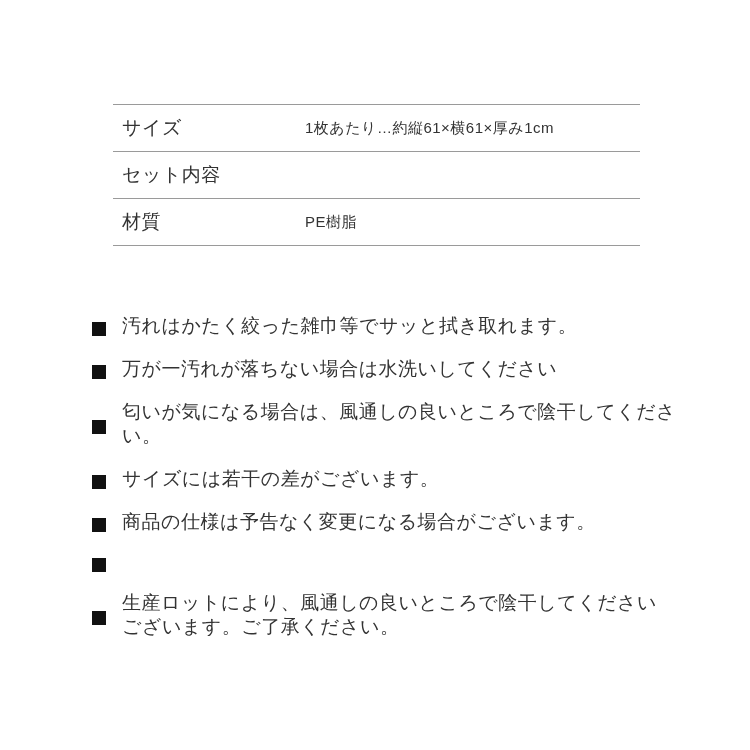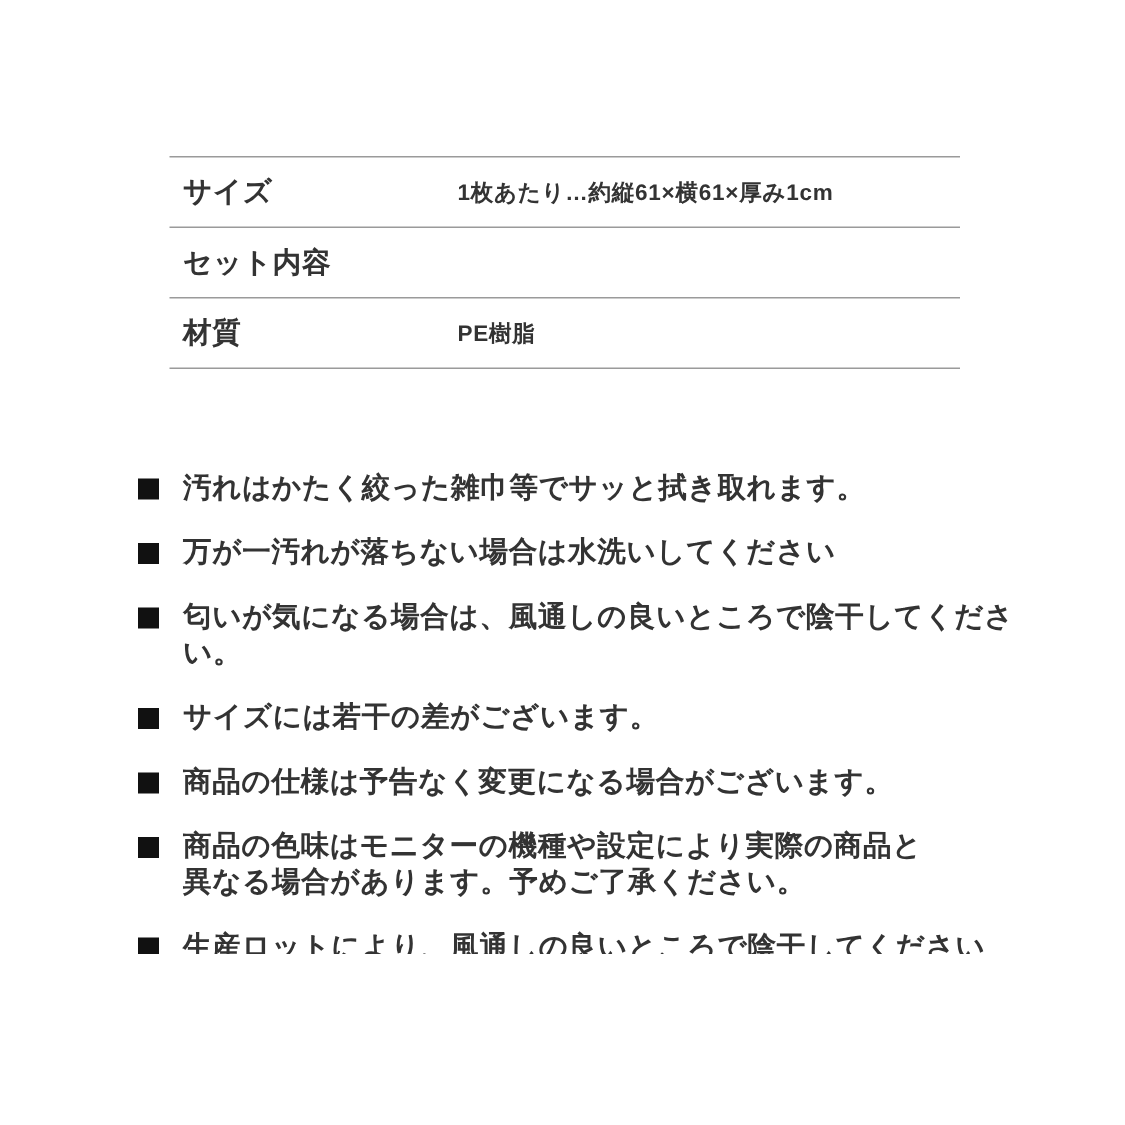--- a/index.html
+++ b/index.html
@@ -4,21 +4,20 @@
 <style>
   html, body { margin: 0; padding: 0; }
   .page {
     position: relative;
     width: 750px;
     height: 636px;
     background: #ffffff;
     font-family: "Liberation Sans", sans-serif;
     color: #333333;
     overflow: hidden;
-    font-weight: bold;
   }
 
   
   .spec-table {
     position: absolute;
     left: 113px;
     top: 104px;
     width: 527px;
     border-bottom: 1.5px solid #9a9a9a;
   }
@@ -46,21 +45,21 @@
     position: absolute;
     left: 92px;
     top: 314px;
     width: 600px;
     margin: 0;
     padding: 0;
     list-style: none;
   }
   .note-item {
     display: flex;
-    align-items: flex-start;
+    align-items: center;
     margin-bottom: 19px;
   }
   .bullet-square {
     flex: 0 0 14px;
     width: 14px;
     height: 14px;
     margin-top: 5px;
     margin-right: 16px;
     background: #111111;
   }
@@ -106,22 +105,20 @@
     <li class="note-item">
       <span class="bullet-square"></span>
       <span class="note-text">サイズには若干の差がございます。</span>
     </li>
     <li class="note-item">
       <span class="bullet-square"></span>
       <span class="note-text">商品の仕様は予告なく変更になる場合がございます。</span>
     </li>
     <li class="note-item">
       <span class="bullet-square"></span>
-      <span class="note-text">商品の色味はモニターの機種や設定により実際の商品と
-異なる場合があります。予めご了承ください。</span>
     </li>
     <li class="note-item">
       <span class="bullet-square"></span>
       <span class="note-text">生産ロットにより、風通しの良いところで陰干してください
 ございます。ご了承ください。</span>
     </li>
   </ul>
 
 </div>
 

